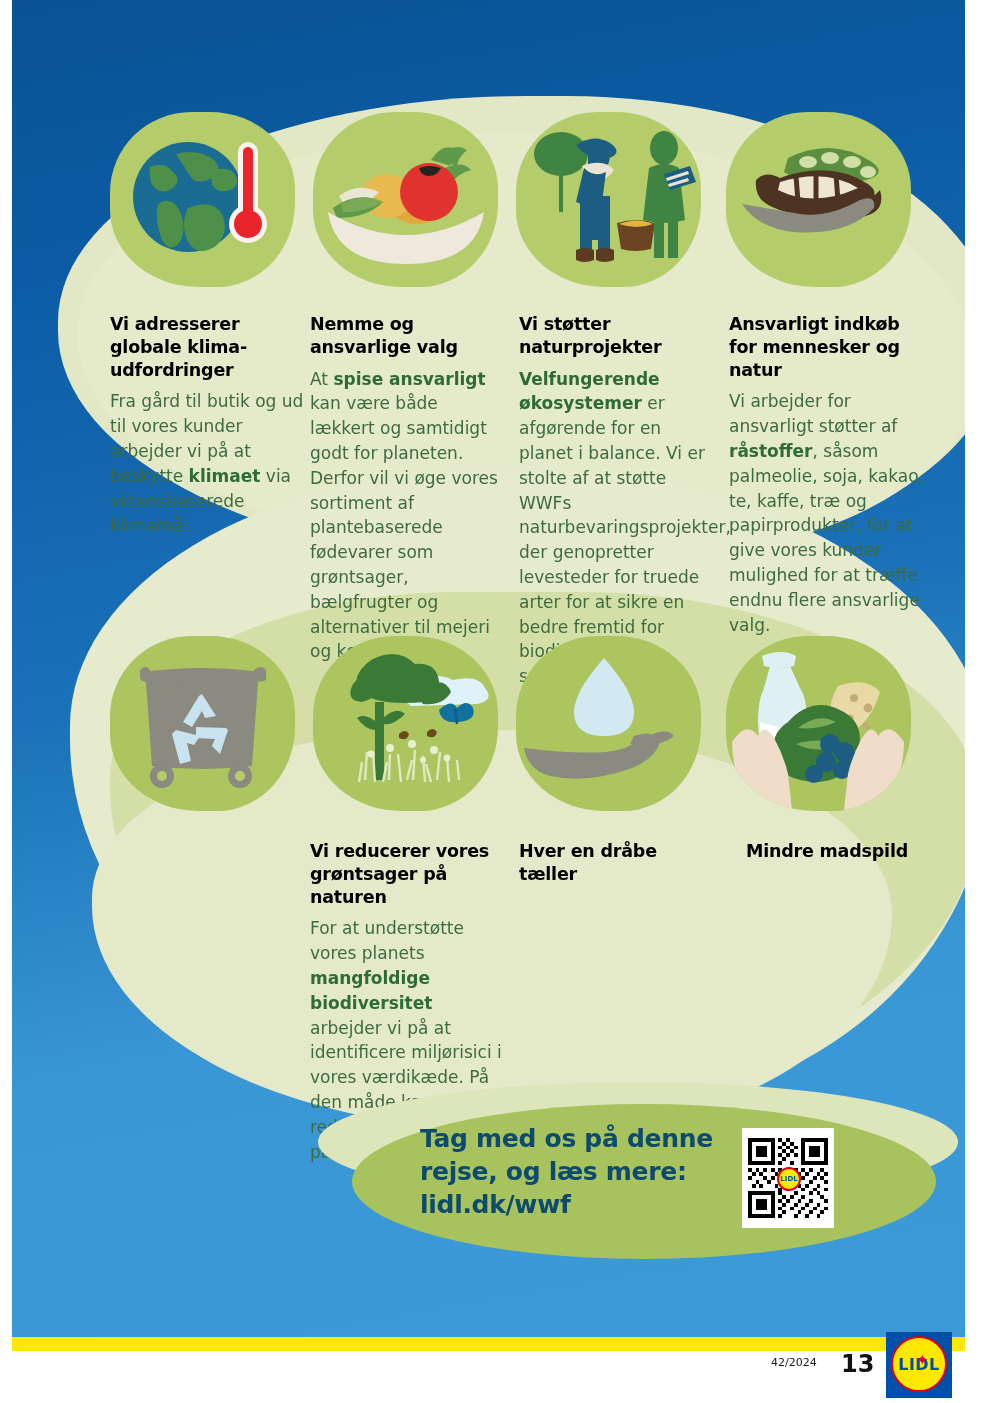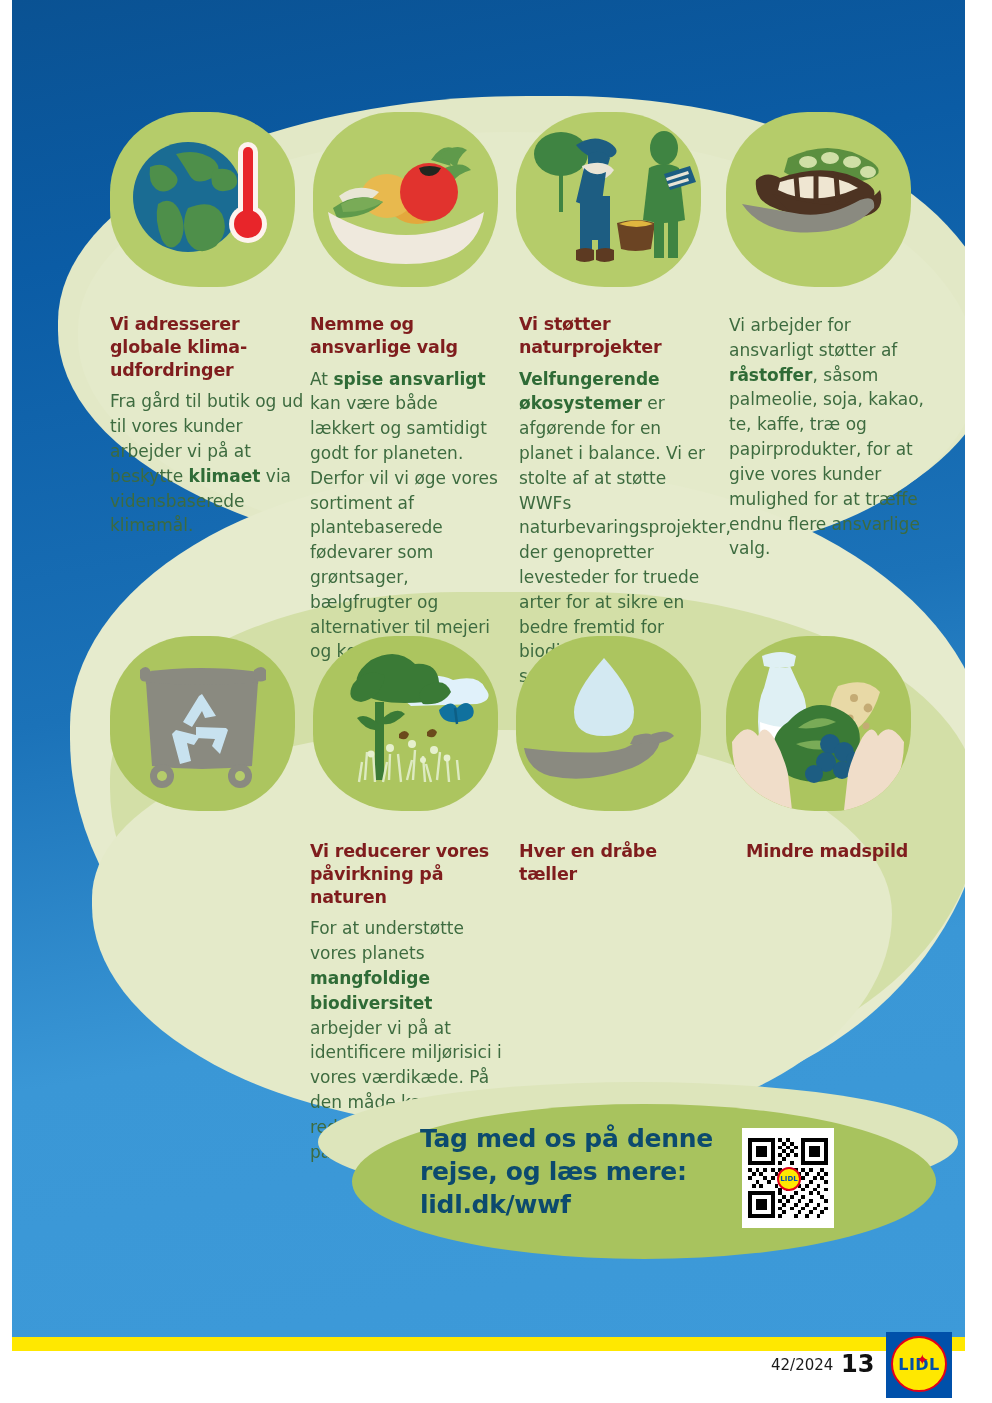--- a/index.html
+++ b/index.html
@@ -113,21 +113,21 @@
   .tile.shade { background: #acc55f; }
   .tile svg { display: block; width: 100%; height: 100%; }
 
   
   .card { position: absolute; width: 196px; }
   .card h3 {
     font-family: "DejaVu Sans", sans-serif;
     font-size: 17.5px;
     line-height: 1.30;
     font-weight: 700;
-    color: #7f1d1d;
+    color: #000000;
     letter-spacing: -0.2px;
     margin-bottom: 8px;
   }
   .card p {
     font-family: "DejaVu Sans", sans-serif;
     font-size: 17px;
     line-height: 1.46;
     color: #3d6b3f;
   }
   .card p b { font-weight: 700; color: #2f6b36; }
@@ -162,21 +162,21 @@
     display: flex; align-items: center; justify-content: center;
     font-size: 7px; font-weight: 700; color: #0050aa;
     font-family: "DejaVu Sans", sans-serif;
   }
 
   
   .footer-issue {
     position: absolute;
     left: 771px; top: 1356px;
     font-family: "DejaVu Sans", sans-serif;
-    font-size: 15px;
+    font-size: 11px;
     color: #1a1a1a;
   }
   .footer-page {
     position: absolute;
     left: 841px; top: 1350px;
     font-family: "DejaVu Sans", sans-serif;
     font-size: 24px;
     font-weight: 700;
     color: #111111;
   }
@@ -304,20 +304,21 @@
     <h3>Nemme og ansvarlige valg</h3>
     <p><span>At </span><b>spise ansvarligt</b><span> kan være både lækkert og samtidigt godt for planeten. Derfor vil vi øge vores sortiment af plantebaserede fødevarer som grøntsager, bælgfrugter og alternativer til mejeri og kød.</span></p>
   </div>
 
   <div class="card" style="left:519px; top:313px;">
     <h3>Vi støtter naturprojekter</h3>
     <p><b>Velfungerende økosystemer</b><span> er afgørende for en planet i balance. Vi er stolte af at støtte WWFs naturbevaringsprojekter, der genopretter levesteder for truede arter for at sikre en bedre fremtid for biodiversitet og samfund.</span></p>
   </div>
 
   <div class="card" style="left:729px; top:313px;">
+    <h3>Ansvarligt indkøb for mennesker og natur</h3>
     <p><span>Vi arbejder for ansvarligt støtter af </span><b>råstoffer</b><span>, såsom palmeolie, soja, kakao, te, kaffe, træ og papirprodukter, for at give vores kunder mulighed for at træffe endnu flere ansvarlige valg.</span></p>
   </div>
 
   <div class="tile shade" style="left:110px; top:636px;">
     <svg viewBox="0 0 185 175">
       <path d="M34 36 q56 -8 116 0 l-2 12 q-58 6 -112 0z" fill="#8a8a80"></path>
       <path d="M30 34 q6 -6 10 0 l0 10 q-8 4 -10 -2z" fill="#8a8a80"></path>
       <path d="M144 34 q8 -6 12 0 l0 10 q-8 4 -12 -2z" fill="#8a8a80"></path>
       <path d="M36 46 q56 6 112 0 l-6 84 q-50 6 -100 0z" fill="#8a8a80"></path>
       <circle cx="52" cy="140" r="12" fill="#8a8a80"></circle>
@@ -391,21 +392,21 @@
         <circle cx="88" cy="138" r="9"></circle>
           <circle cx="128" cy="124" r="8"></circle>
       </g>
       <path d="M6 106 q14 -22 26 -6 q6 -14 16 2 q10 18 14 36 l4 36 q-28 4 -44 -14 q-16 -22 -16 -54z" fill="#f0ddc9"></path>
       <path d="M178 106 q-14 -22 -26 -6 q-6 -14 -16 2 q-10 18 -14 36 l-4 36 q28 4 44 -14 q16 -22 16 -54z" fill="#f0ddc9"></path>
     </svg>
   </div>
 
 
   <div class="card" style="left:310px; top:840px;">
-    <h3>Vi reducerer vores påvirkning på naturen</h3>
+    <h3>Vi reducerer vores grøntsager på naturen</h3>
     <p><span>For at understøtte vores planets </span><b>mangfoldige biodiversitet</b><span> arbejder vi på at identificere miljørisici i vores værdikæde. På den måde kan vi reducere vores påvirkning på naturen.</span></p>
   </div>
 
   <div class="card" style="left:519px; top:840px;">
     <h3>Hver en dråbe tæller</h3>
   </div>
 
   <div class="card" style="left:729px; top:840px;text-align:center;">
     <h3>Mindre madspild</h3>
   </div>

